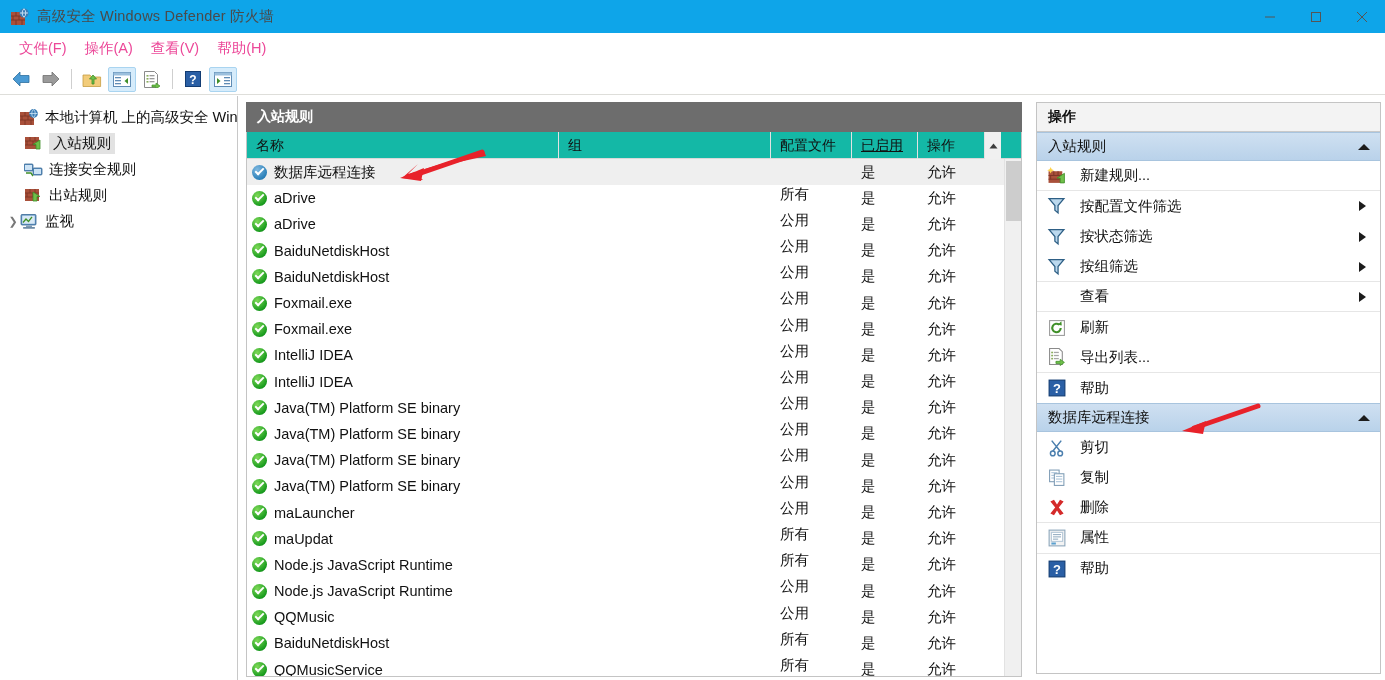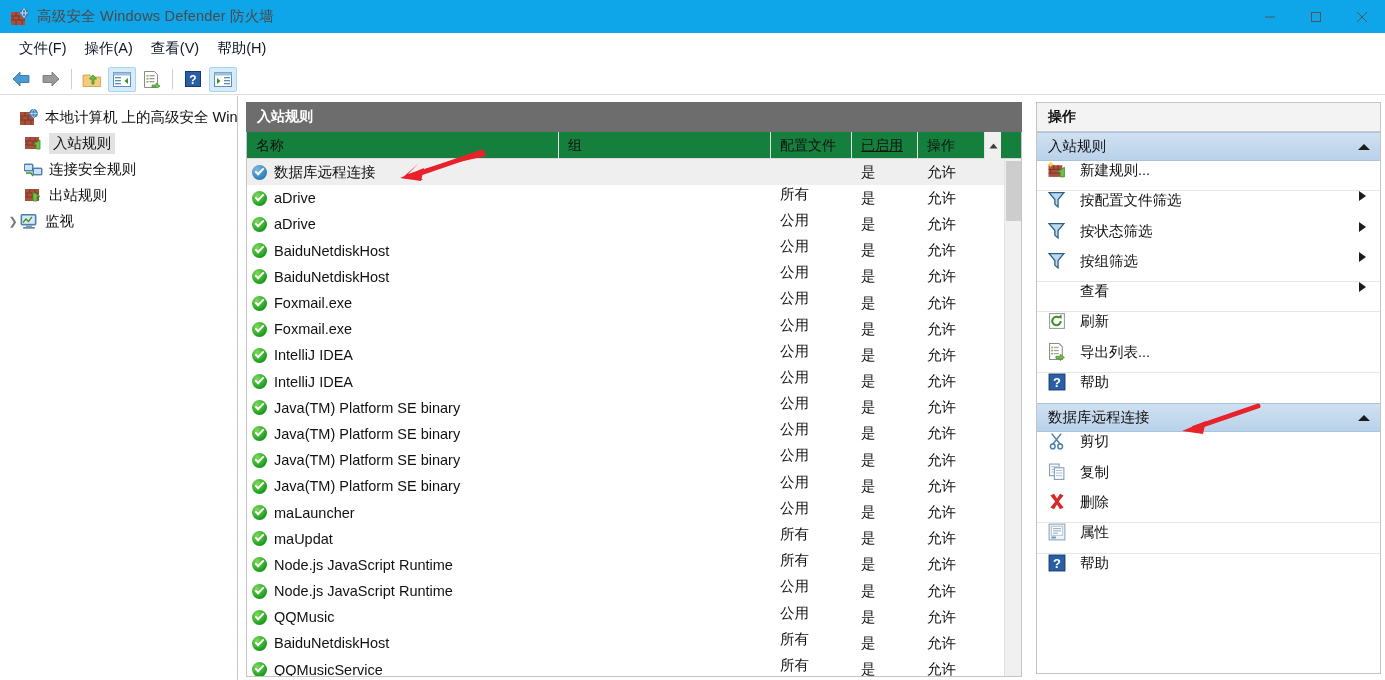--- a/index.html
+++ b/index.html
@@ -28,21 +28,21 @@
   .wincontrols { position: absolute; right: 0; top: 0; display: flex; height: 33px; }
   .wc { width: 46px; height: 33px; display: flex; align-items: center; justify-content: center; }
   .wc svg { display: block; }
 
   
   .menubar {
     position: absolute; left: 0; top: 33px; width: 1385px; height: 30px;
     background: #ffffff; display: flex; align-items: center; padding-left: 10px;
   }
   .menu-item {
-    font-size: 14.5px; color: #0f172a; padding: 3px 9px; white-space: nowrap;
+    font-size: 14.5px; color: #ec4899; padding: 3px 9px; white-space: nowrap;
   }
 
   
   .toolbar {
     position: absolute; left: 0; top: 64px; width: 1385px; height: 31px;
     background: #ffffff; display: flex; align-items: center; padding-left: 6px;
     border-bottom: 1px solid #dededa;
   }
   .tb-btn {
     width: 28px; height: 25px; margin: 0 1px; display: flex; align-items: center;
@@ -78,21 +78,21 @@
   .center-titlebar {
     position: absolute; left: 7px; top: 6px; width: 776px; height: 30px;
     background: #6d6d6d; color: #fff; font-size: 14px; font-weight: bold;
     display: flex; align-items: center; padding-left: 11px;
   }
   .list-area {
     position: absolute; left: 7px; top: 36px; width: 776px; height: 545px;
     border: 1px solid #c4c4c4; border-top: none; background: #fff; overflow: hidden;
   }
   .col-header {
-    display: flex; height: 27px; background: #15803d; border-bottom: 1px solid #d8d8d8;
+    display: flex; height: 27px; background: #14b8a6; border-bottom: 1px solid #d8d8d8;
     font-size: 14px; color: #111;
   }
   .ch {
     display: flex; align-items: center; padding-left: 9px;
     border-right: 1px solid #e2e2e2; white-space: nowrap; height: 27px;
   }
   .ch.c-name { width: 312px; }
   .ch.c-group { width: 212px; }
   .ch.c-profile { width: 81px; }
   .ch.c-enabled { width: 66px; text-decoration: underline; }
@@ -131,21 +131,21 @@
   .act-group-hdr {
     height: 29px; display: flex; align-items: center; padding: 0 10px 0 11px;
     font-size: 14.5px; color: #111;
     background: linear-gradient(to bottom, #cfe0f1 0%, #b9d2ea 100%);
     border-top: 1px solid #a8c4de; border-bottom: 1px solid #a8c4de;
     justify-content: space-between;
   }
   .chev-up { width: 0; height: 0; border-left: 6px solid transparent; border-right: 6px solid transparent;
     border-bottom: 6px solid #1c1c1c; }
   .act-item {
-    height: 30.3px; display: flex; align-items: flex-start; padding-left: 10px;
+    height: 30.3px; display: flex; align-items: center; padding-left: 10px;
     font-size: 14.5px; color: #111; position: relative;
   }
   .act-item.sep { border-bottom: 1px solid #e6e6e6; }
   .act-ico { width: 20px; height: 18px; flex: 0 0 20px; margin-right: 13px; position: relative; }
   .act-sub-arrow {
     position: absolute; right: 14px; width: 0; height: 0;
     border-top: 5px solid transparent; border-bottom: 5px solid transparent;
     border-left: 7px solid #1c1c1c;
   }
 

